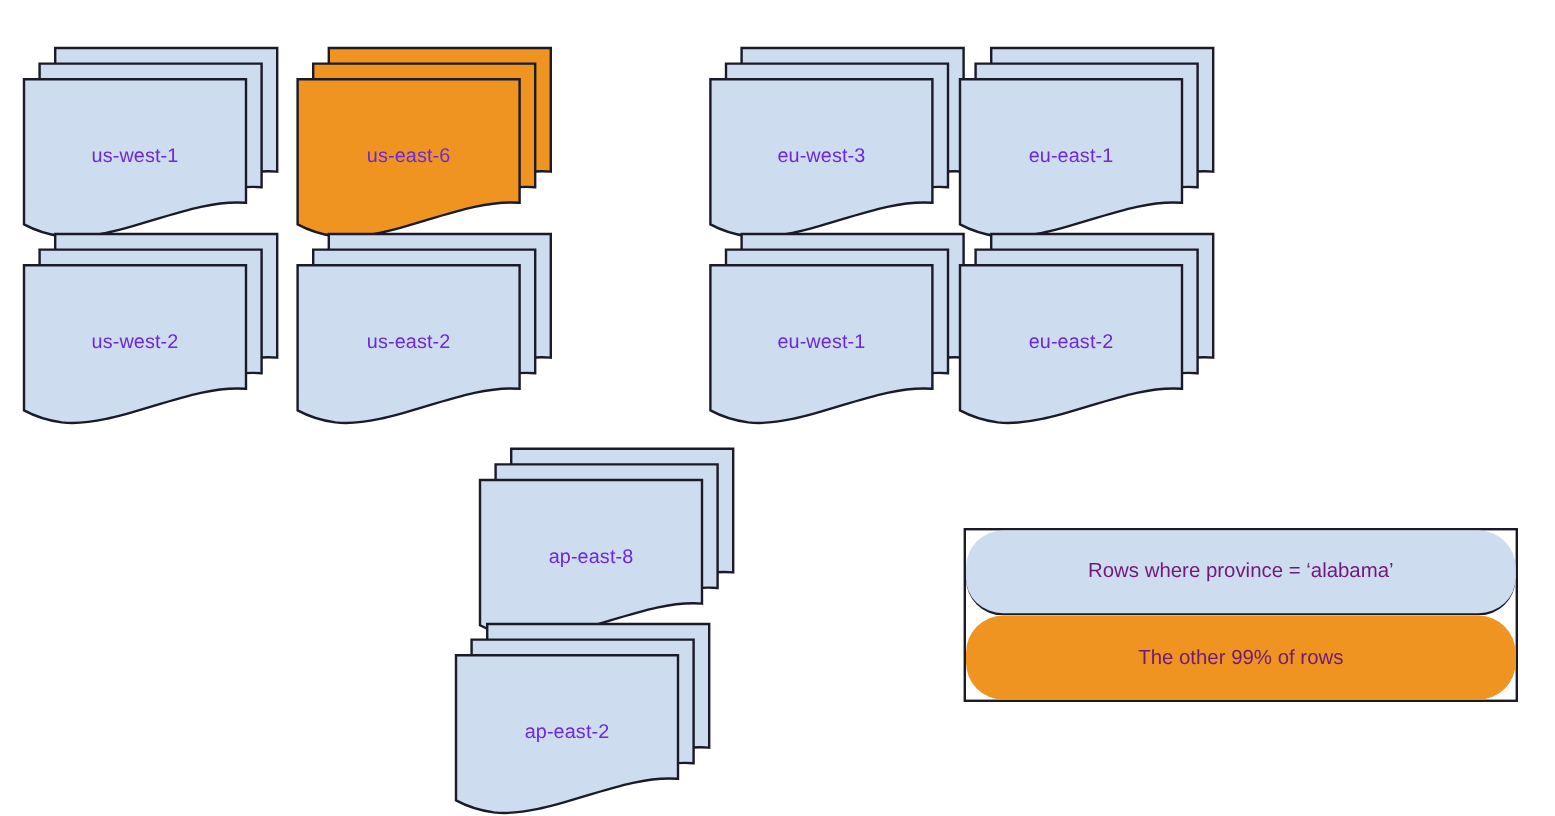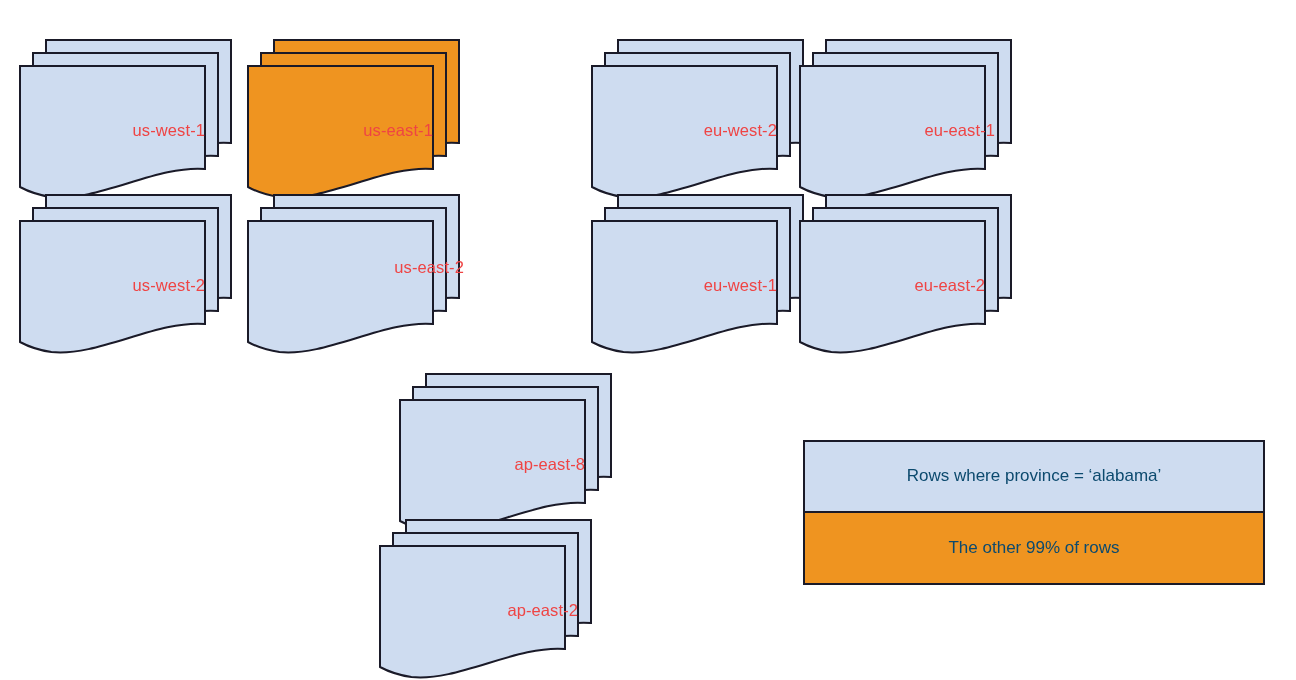--- a/index.html
+++ b/index.html
@@ -36,25 +36,25 @@
     left: 0;
     top: 0;
     display: block;
     overflow: visible;
   }
   .doc-label {
     position: absolute;
     left: 0;
     top: 0;
     width: 185px;
-    text-align: right;
+    text-align: center;
     font-size: 16.5px;
     line-height: 1;
     letter-spacing: 0.1px;
-    color: #ef4444;
+    color: #6d28d9;
     white-space: nowrap;
     pointer-events: none;
   }
 
   
   #legend {
     position: absolute;
     left: 803px;
     top: 440px;
     width: 462px;
@@ -63,21 +63,22 @@
     box-sizing: border-box;
   }
   .legend-row {
     width: 100%;
     height: 50%;
     box-sizing: border-box;
     display: flex;
     align-items: center;
     justify-content: center;
     font-size: 17px;
-    color: #0c4a6e;
+    color: #701a75;
+    border-radius: 31px;
   }
   .legend-row.top {
     border-bottom: 2px solid #1a1a28;
   }
 </style>
 </head>
 <body>
 
 <div id="diagram-canvas">
 
@@ -101,49 +102,49 @@
           <g transform="translate(26,0)">
             <path d="M 0 0 L 185 0 L 185 103 C 136.9 99, 77.7 136, 31.450000000000003 131 C 16.65 129, 5.55 124, 0 121 Z" fill="#EF9420" stroke="#1a1a28" stroke-width="2" stroke-linejoin="miter"></path>
           </g>
           <g transform="translate(13,13)">
             <path d="M 0 0 L 185 0 L 185 103 C 136.9 99, 77.7 136, 31.450000000000003 131 C 16.65 129, 5.55 124, 0 121 Z" fill="#EF9420" stroke="#1a1a28" stroke-width="2" stroke-linejoin="miter"></path>
           </g>
           <g transform="translate(0,26)">
             <path d="M 0 0 L 185 0 L 185 103 C 136.9 99, 77.7 136, 31.450000000000003 131 C 16.65 129, 5.55 124, 0 121 Z" fill="#EF9420" stroke="#1a1a28" stroke-width="2" stroke-linejoin="miter"></path>
           </g>
         </svg>
-        <div class="doc-label" style="top: 82px;">us-east-1</div>
+        <div class="doc-label" style="top: 82px;">us-east-6</div>
       </div>
       <div class="doc-stack" style="left: 592px; top: 40px;">
         <svg width="217" height="167">
           <g transform="translate(26,0)">
             <path d="M 0 0 L 185 0 L 185 103 C 136.9 99, 77.7 136, 31.450000000000003 131 C 16.65 129, 5.55 124, 0 121 Z" fill="#CEDCF0" stroke="#1a1a28" stroke-width="2" stroke-linejoin="miter"></path>
           </g>
           <g transform="translate(13,13)">
             <path d="M 0 0 L 185 0 L 185 103 C 136.9 99, 77.7 136, 31.450000000000003 131 C 16.65 129, 5.55 124, 0 121 Z" fill="#CEDCF0" stroke="#1a1a28" stroke-width="2" stroke-linejoin="miter"></path>
           </g>
           <g transform="translate(0,26)">
             <path d="M 0 0 L 185 0 L 185 103 C 136.9 99, 77.7 136, 31.450000000000003 131 C 16.65 129, 5.55 124, 0 121 Z" fill="#CEDCF0" stroke="#1a1a28" stroke-width="2" stroke-linejoin="miter"></path>
           </g>
         </svg>
-        <div class="doc-label" style="top: 82px;">eu-west-2</div>
+        <div class="doc-label" style="top: 82px;">eu-west-3</div>
       </div>
       <div class="doc-stack" style="left: 800px; top: 40px;">
         <svg width="217" height="167">
           <g transform="translate(26,0)">
             <path d="M 0 0 L 185 0 L 185 103 C 136.9 99, 77.7 136, 31.450000000000003 131 C 16.65 129, 5.55 124, 0 121 Z" fill="#CEDCF0" stroke="#1a1a28" stroke-width="2" stroke-linejoin="miter"></path>
           </g>
           <g transform="translate(13,13)">
             <path d="M 0 0 L 185 0 L 185 103 C 136.9 99, 77.7 136, 31.450000000000003 131 C 16.65 129, 5.55 124, 0 121 Z" fill="#CEDCF0" stroke="#1a1a28" stroke-width="2" stroke-linejoin="miter"></path>
           </g>
           <g transform="translate(0,26)">
             <path d="M 0 0 L 185 0 L 185 103 C 136.9 99, 77.7 136, 31.450000000000003 131 C 16.65 129, 5.55 124, 0 121 Z" fill="#CEDCF0" stroke="#1a1a28" stroke-width="2" stroke-linejoin="miter"></path>
           </g>
         </svg>
-        <div class="doc-label" style="top: 82px; margin-left: 10px;">eu-east-1</div>
+        <div class="doc-label" style="top: 82px;">eu-east-1</div>
       </div>
       <div class="doc-stack" style="left: 20px; top: 195px;">
         <svg width="217" height="167">
           <g transform="translate(26,0)">
             <path d="M 0 0 L 185 0 L 185 103 C 136.9 99, 77.7 136, 31.450000000000003 131 C 16.65 129, 5.55 124, 0 121 Z" fill="#CEDCF0" stroke="#1a1a28" stroke-width="2" stroke-linejoin="miter"></path>
           </g>
           <g transform="translate(13,13)">
             <path d="M 0 0 L 185 0 L 185 103 C 136.9 99, 77.7 136, 31.450000000000003 131 C 16.65 129, 5.55 124, 0 121 Z" fill="#CEDCF0" stroke="#1a1a28" stroke-width="2" stroke-linejoin="miter"></path>
           </g>
           <g transform="translate(0,26)">
@@ -157,21 +158,21 @@
           <g transform="translate(26,0)">
             <path d="M 0 0 L 185 0 L 185 103 C 136.9 99, 77.7 136, 31.450000000000003 131 C 16.65 129, 5.55 124, 0 121 Z" fill="#CEDCF0" stroke="#1a1a28" stroke-width="2" stroke-linejoin="miter"></path>
           </g>
           <g transform="translate(13,13)">
             <path d="M 0 0 L 185 0 L 185 103 C 136.9 99, 77.7 136, 31.450000000000003 131 C 16.65 129, 5.55 124, 0 121 Z" fill="#CEDCF0" stroke="#1a1a28" stroke-width="2" stroke-linejoin="miter"></path>
           </g>
           <g transform="translate(0,26)">
             <path d="M 0 0 L 185 0 L 185 103 C 136.9 99, 77.7 136, 31.450000000000003 131 C 16.65 129, 5.55 124, 0 121 Z" fill="#CEDCF0" stroke="#1a1a28" stroke-width="2" stroke-linejoin="miter"></path>
           </g>
         </svg>
-        <div class="doc-label" style="top: 64px; margin-left: 31px;">us-east-2</div>
+        <div class="doc-label" style="top: 82px;">us-east-2</div>
       </div>
       <div class="doc-stack" style="left: 592px; top: 195px;">
         <svg width="217" height="167">
           <g transform="translate(26,0)">
             <path d="M 0 0 L 185 0 L 185 103 C 136.9 99, 77.7 136, 31.450000000000003 131 C 16.65 129, 5.55 124, 0 121 Z" fill="#CEDCF0" stroke="#1a1a28" stroke-width="2" stroke-linejoin="miter"></path>
           </g>
           <g transform="translate(13,13)">
             <path d="M 0 0 L 185 0 L 185 103 C 136.9 99, 77.7 136, 31.450000000000003 131 C 16.65 129, 5.55 124, 0 121 Z" fill="#CEDCF0" stroke="#1a1a28" stroke-width="2" stroke-linejoin="miter"></path>
           </g>
           <g transform="translate(0,26)">
@@ -213,21 +214,21 @@
           <g transform="translate(26,0)">
             <path d="M 0 0 L 185 0 L 185 103 C 136.9 99, 77.7 136, 31.450000000000003 131 C 16.65 129, 5.55 124, 0 121 Z" fill="#CEDCF0" stroke="#1a1a28" stroke-width="2" stroke-linejoin="miter"></path>
           </g>
           <g transform="translate(13,13)">
             <path d="M 0 0 L 185 0 L 185 103 C 136.9 99, 77.7 136, 31.450000000000003 131 C 16.65 129, 5.55 124, 0 121 Z" fill="#CEDCF0" stroke="#1a1a28" stroke-width="2" stroke-linejoin="miter"></path>
           </g>
           <g transform="translate(0,26)">
             <path d="M 0 0 L 185 0 L 185 103 C 136.9 99, 77.7 136, 31.450000000000003 131 C 16.65 129, 5.55 124, 0 121 Z" fill="#CEDCF0" stroke="#1a1a28" stroke-width="2" stroke-linejoin="miter"></path>
           </g>
         </svg>
-        <div class="doc-label" style="top: 82px; padding-left: 13px;">ap-east-2</div>
+        <div class="doc-label" style="top: 82px;">ap-east-2</div>
       </div>
     </div>
 
   <div id="legend">
     <div class="legend-row top" style="background: rgb(206, 220, 240);">
       <span>Rows where province = ‘alabama’</span>
     </div>
     <div class="legend-row bottom" style="background: rgb(239, 148, 32);">
       <span>The other 99% of rows</span>
     </div>

